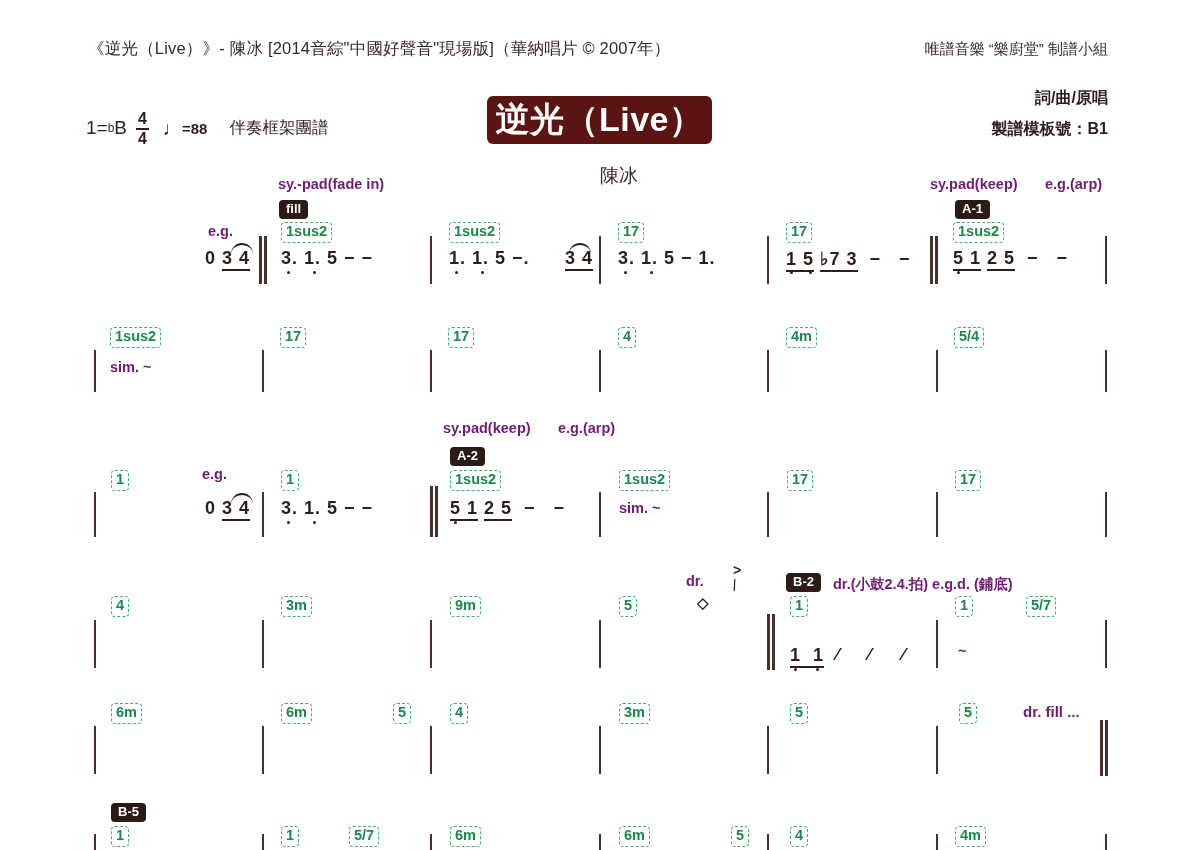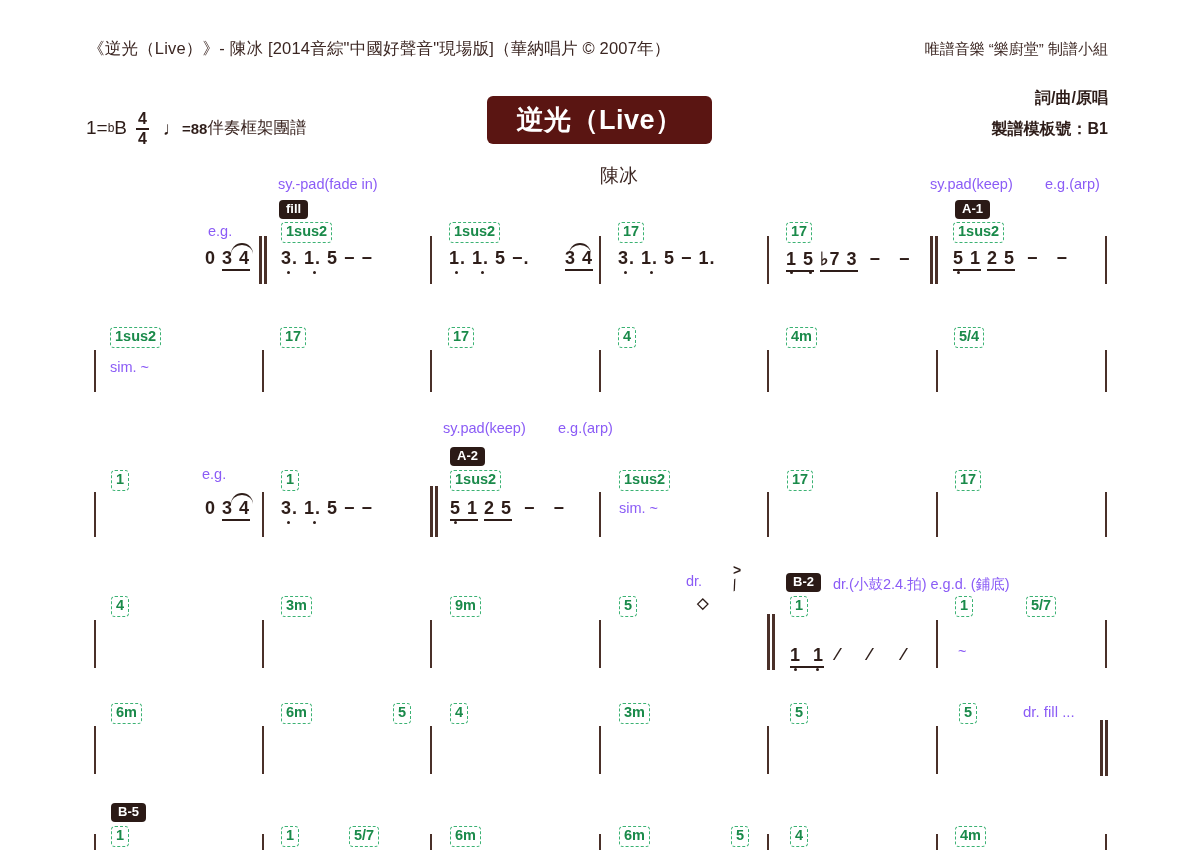--- a/index.html
+++ b/index.html
@@ -52,21 +52,21 @@
   .title-box {
     position: absolute;
     left: 487px; top: 96px;
     width: 225px; height: 48px;
     background: #5a1512;
     border-radius: 6px;
     display: flex; align-items: center; justify-content: center;
   }
   .title-box span {
     color: #ffffff;
-    font-size: 27px;
+    font-size: 34px;
     font-weight: bold;
     letter-spacing: .5px;
   }
   .composer {
     position: absolute;
     left: 600px; top: 163px;
     font-size: 19px;
     color: #3b2622;
   }
 
@@ -90,21 +90,21 @@
     font-size: 16px;
     line-height: 1.02;
     margin: 0 12px 0 9px;
     position: relative;
     top: 1px;
   }
   .frac .num { border-bottom: 2px solid #2e1d19; padding: 0 2px 1px 2px; }
   .frac .den { padding: 1px 2px 0 2px; }
   .tempo { font-size: 15px; font-weight: bold; margin-left: 2px; }
   .tempo .note { font-size: 19px; position: relative; top: 1px; }
-  .arrlabel { font-size: 16.5px; color: #3b2622; }
+  .arrlabel { font-size: 16.5px; margin-left: 22px; color: #3b2622; }
 
   
   .system { position: absolute; left: 0; width: 1200px; }
   .barline {
     position: absolute;
     width: 2px;
     background: #4a3029;
   }
   .dblbar { position: absolute; }
   .dblbar i {
@@ -138,22 +138,22 @@
     border-radius: 4px;
     padding: 2px 7px 3px 7px;
     white-space: nowrap;
     line-height: 1.1;
   }
 
   
   .anno {
     position: absolute;
     font-size: 14.5px;
-    font-weight: normal;
-    color: #8b5cf6;
+    font-weight: bold;
+    color: #701a75;
     white-space: nowrap;
   }
 
   
   .notes {
     position: absolute;
     font-size: 18px;
     font-weight: bold;
     color: #2e1d19;
     white-space: nowrap;

